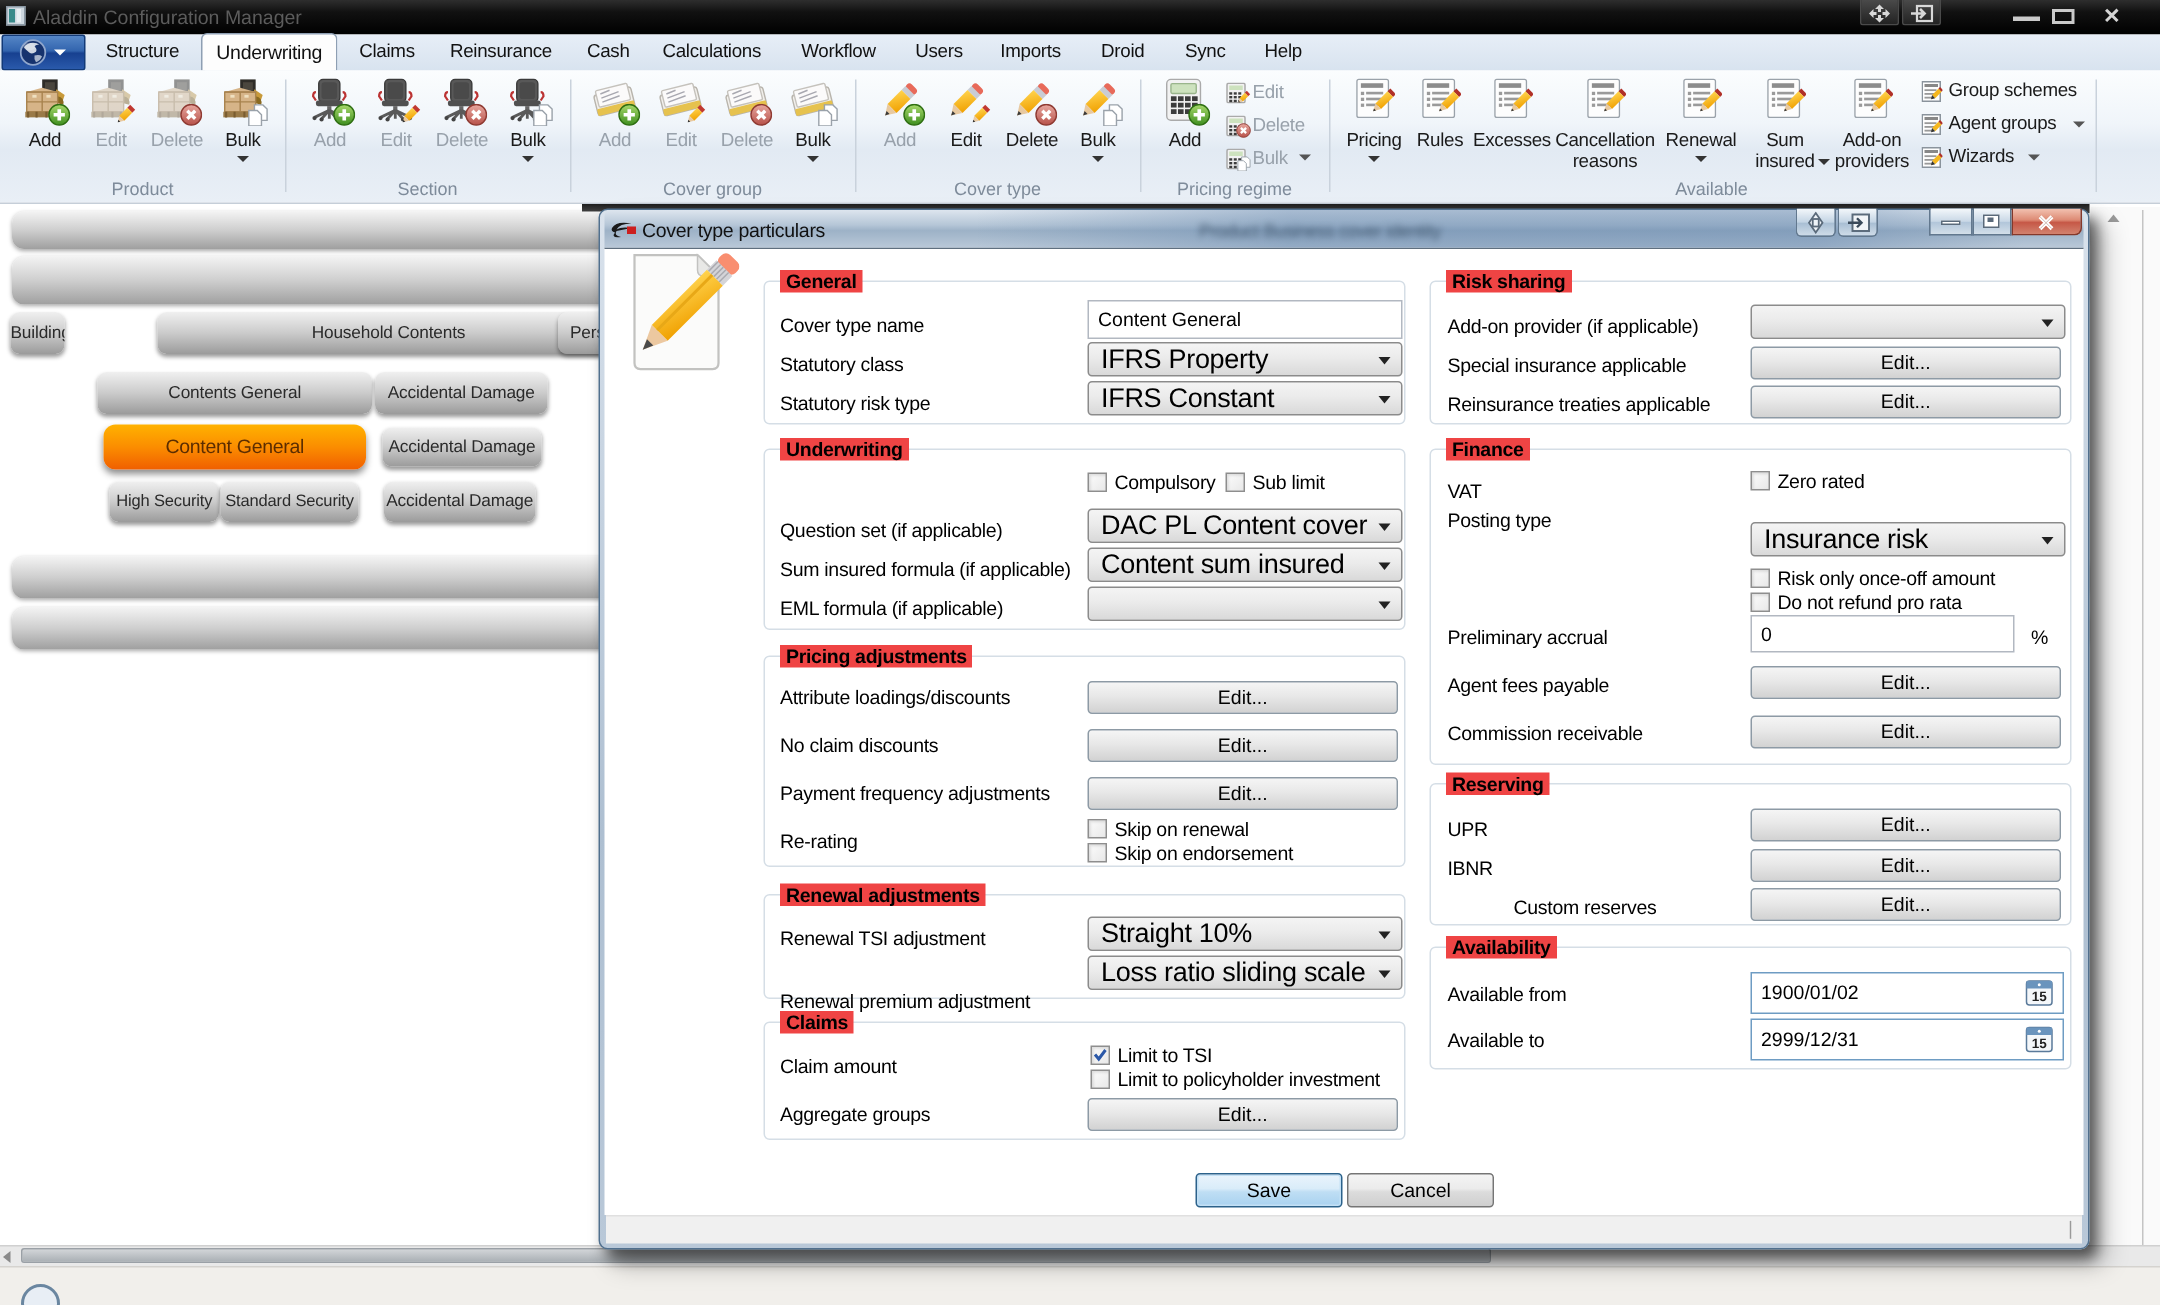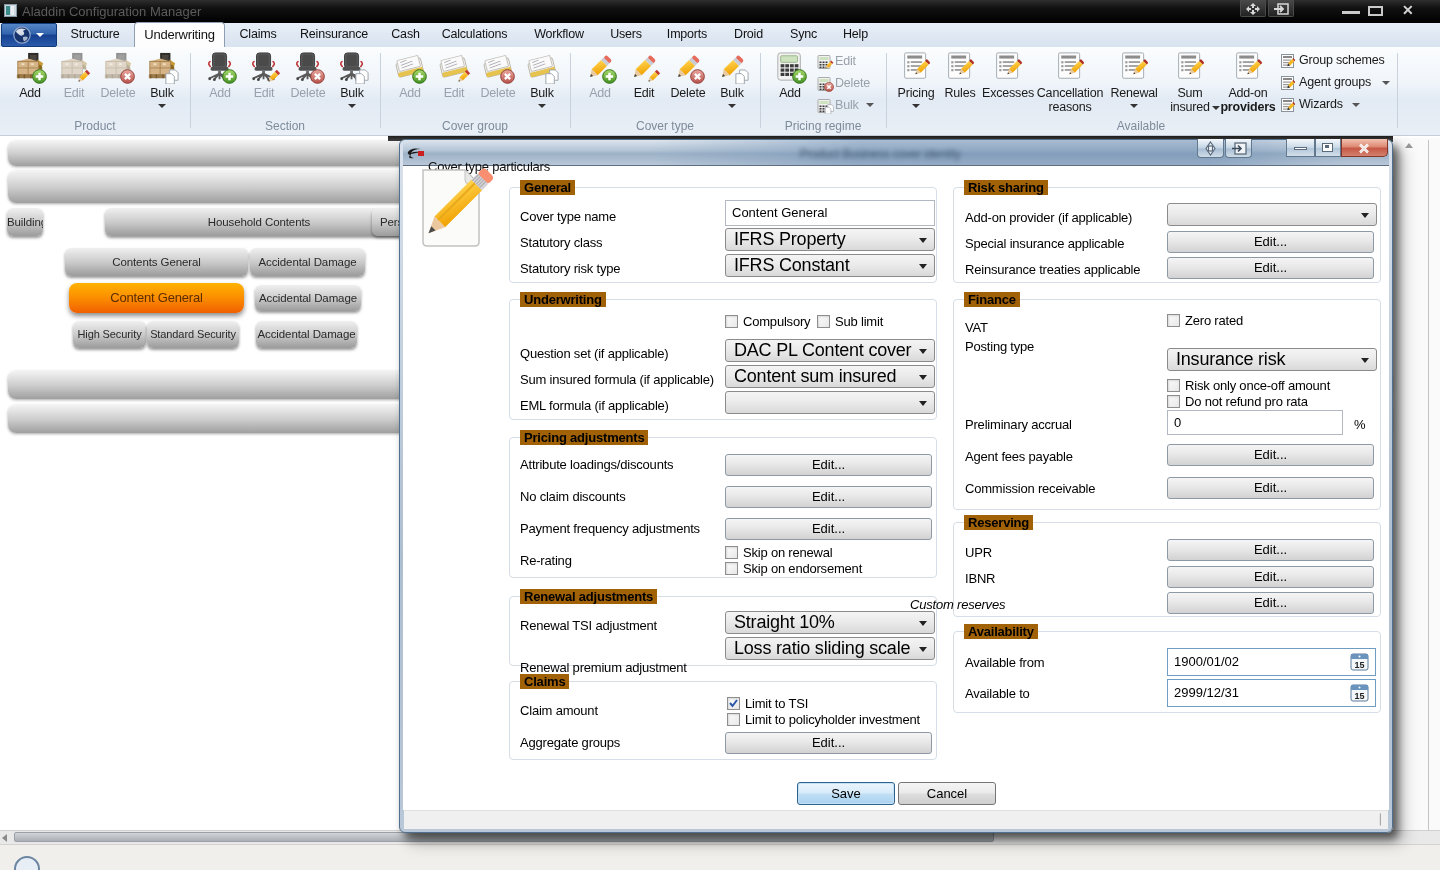--- a/index.html
+++ b/index.html
@@ -55,21 +55,21 @@
   box-shadow:0 3px 5px rgba(0,0,0,0.45);
   font-size:13px; color:#5c2d00; text-align:center; line-height:30px; letter-spacing:-0.2px; }
 
 
 #dialog { position:absolute; left:399px; top:139px; width:994px; height:694px;
   border-radius:6px;
   background:linear-gradient(180deg,#d9e2ec 0%,#aebfd1 60%,#b9c8d8 100%);
   border:1px solid #51708e;
   box-shadow:5px 6px 9px rgba(0,0,0,0.55), 10px 10px 16px rgba(0,0,0,0.25); }
 .grp { position:absolute; width:428px; border:1px solid #d5dee6; border-radius:4px; }
-.grp > .glab { position:absolute; left:10px; top:-8px; background:#a16207; padding:0 4px;
+.grp > .glab { position:absolute; left:10px; top:-8px; background:#ef4444; padding:0 4px;
   font-size:13px; font-weight:bold; color:#000; letter-spacing:-0.2px; }
 .flab { position:absolute; font-size:13px; color:#000; letter-spacing:-0.2px; }
 .combo { position:absolute; width:210px; height:23px; border:1px solid #8b8b8b; border-radius:3px;
   background:linear-gradient(180deg,#f4f4f4 0%,#ebebeb 45%,#d9d9d9 100%);
   font-size:18px; color:#000; line-height:21px; padding-left:8px; letter-spacing:-0.2px; }
 .combo::after { content:""; position:absolute; right:7px; top:9px; width:0; height:0;
   border-left:4px solid transparent; border-right:4px solid transparent; border-top:5px solid #222; }
 .tbox { position:absolute; width:210px; height:25px; border:1px solid #b2b8c1;
   background:#fff; font-size:13px; color:#000; line-height:23px; padding-left:6px; }
 .ebtn { position:absolute; width:207px; height:22px; border:1px solid #8d9aa5; border-radius:3px;
@@ -454,21 +454,21 @@
 <svg class="abs" style="left:1176px;top:52px;" width="28" height="28">
       <use href="#listpage"></use>
     </svg>
     <div class="rbtext abs" style="left:1145px;top:87px;width:90px;">Sum</div>
     <div class="rbtext abs" style="left:1145px;top:101px;width:90px;">insured</div>
 <div class="darr" style="left:1212px;top:106px;"></div>
 <svg class="abs" style="left:1234px;top:52px;" width="28" height="28">
       <use href="#listpage"></use>
     </svg>
     <div class="rbtext abs" style="left:1203px;top:87px;width:90px;">Add-on</div>
-    <div class="rbtext abs" style="left:1203px;top:101px;width:90px;font-weight:bold;">providers</div>
+    <div class="rbtext abs" style="left:1203px;top:101px;width:90px;">providers</div>
 <svg class="abs" style="left:1281px;top:54px;" width="14" height="14">
       <use href="#smlist"></use>
     </svg>
 <div class="rbtext abs" style="left:1299px;top:54px;width:90px;text-align:left;">Group schemes</div>
 <svg class="abs" style="left:1281px;top:76px;" width="14" height="14">
       <use href="#smlist"></use>
     </svg>
 <div class="rbtext abs" style="left:1299px;top:76px;width:90px;text-align:left;">Agent groups</div>
 <div class="darr" style="left:1382px;top:81px;border-top-color:#555;"></div>
 <svg class="abs" style="left:1281px;top:98px;" width="14" height="14">
@@ -508,21 +508,21 @@
 
 <div id="dialog"></div>
 <div class="abs" style="left:403px;top:165px;width:986px;height:645px;background:#fff;border-top:1px solid #5f6f7f;"></div>
 <div class="abs" style="left:404px;top:810px;width:984px;height:19px;background:#f0f0f0;border-top:1px solid #e0e0e0;"></div>
 <div class="abs" style="left:403px;top:140px;width:986px;height:25px;background:linear-gradient(180deg,#dde5ee 0%,#b5c6d7 40%,#9db2c7 55%,#b9c8d8 100%);border-radius:4px 4px 0 0;"></div>
 <div class="abs" style="left:650px;top:140px;width:700px;height:25px;background:linear-gradient(90deg,rgba(100,135,175,0) 0%,rgba(95,130,170,0.42) 30%,rgba(95,130,170,0.42) 80%,rgba(100,135,175,0) 100%);"></div>
 <svg class="abs" style="left:405px;top:147px;" width="20" height="13" viewBox="0 0 20 13">
     <path d="M16 2 Q6 0 3 5 Q2 7 5 8 Q2 12 9 11 Q4 10 6 7 L16 5 Q9 4 6 6 Q8 2 16 2Z" fill="#1a1a1a"></path>
     <rect x="13" y="4" width="6" height="5" fill="#cc1f1f"></rect>
   </svg>
-<div class="abs" style="left:428px;top:146px;font-size:13px;color:#111;letter-spacing:-0.2px;margin-top:13px;">Cover type particulars</div>
+<div class="abs" style="left:428px;top:146px;font-size:13px;color:#111;letter-spacing:-0.2px;">Cover type particulars</div>
 <div class="abs" style="left:770px;top:147px;width:220px;text-align:center;font-size:12px;color:#2e4257;opacity:0.75;filter:blur(2px);letter-spacing:-0.2px;">Product Business cover identity</div>
 <div class="abs" style="left:1197px;top:139px;width:27px;height:19px;background:linear-gradient(180deg,#f4f8fb,#c3d4e4 50%,#a9bfd4 55%,#cfdce8);border:1px solid #62788e;border-top:none;border-radius:0 0 4px 4px;"></div>
 <div class="abs" style="left:1225px;top:139px;width:27px;height:19px;background:linear-gradient(180deg,#f4f8fb,#c3d4e4 50%,#a9bfd4 55%,#cfdce8);border:1px solid #62788e;border-top:none;border-radius:0 0 4px 4px;"></div>
 <svg class="abs" style="left:1202px;top:141px;" width="17" height="15" viewBox="0 0 17 15">
     <path d="M8.5 1 L13 7.5 L8.5 14 L4 7.5 Z" fill="#eef3f8" stroke="#5a6a7a" stroke-width="1.2"></path>
     <rect x="6.5" y="5" width="4" height="5" fill="none" stroke="#5a6a7a" stroke-width="1.2"></rect>
   </svg>
 <svg class="abs" style="left:1231px;top:142px;" width="16" height="13" viewBox="0 0 16 13">
     <rect x="4" y="1" width="11" height="11" fill="#f2f5f8" stroke="#5a6a7a" stroke-width="1.3"></rect>
     <path d="M1 6.5 H10 M7 3.5 L10 6.5 L7 9.5" stroke="#3a4a5a" stroke-width="1.6" fill="none"></path>
@@ -640,21 +640,21 @@
 <div class="tbox" style="left:1167px;top:410px;width:176px;height:25px;line-height:23px;">0</div>
 <div class="flab" style="left:1354px;top:417px;">%</div>
 <div class="flab" style="left:965px;top:449px;">Agent fees payable</div>
 <div class="ebtn" style="left:1167px;top:444px;">Edit...</div>
 <div class="flab" style="left:965px;top:481px;">Commission receivable</div>
 <div class="ebtn" style="left:1167px;top:477px;">Edit...</div>
 <div class="flab" style="left:965px;top:545px;">UPR</div>
 <div class="ebtn" style="left:1167px;top:539px;">Edit...</div>
 <div class="flab" style="left:965px;top:571px;">IBNR</div>
 <div class="ebtn" style="left:1167px;top:566px;">Edit...</div>
-<div class="flab" style="left:910px;top:597px;font-style:italic;">Custom reserves</div>
+<div class="flab" style="left:1009px;top:597px;">Custom reserves</div>
 <div class="ebtn" style="left:1167px;top:592px;">Edit...</div>
 <div class="flab" style="left:965px;top:655px;">Available from</div>
 <div class="dfield" style="left:1167px;top:648px;">1900/01/02</div>
 <div class="flab" style="left:965px;top:686px;">Available to</div>
 <div class="dfield" style="left:1167px;top:679px;">2999/12/31</div>
 <svg class="abs" style="left:1350px;top:652px;" width="20" height="20" viewBox="0 0 20 20">
     <rect x="1" y="2" width="17" height="16" rx="2" fill="#f4f7fa" stroke="#5a7a9a"></rect>
     <rect x="1" y="2" width="17" height="5" fill="#6a94bd"></rect>
     <circle cx="9.5" cy="4.5" r="1" fill="#fff"></circle>
     <text x="9.5" y="15.5" font-size="9" font-weight="bold" text-anchor="middle" fill="#222" font-family="Liberation Sans">15</text>

